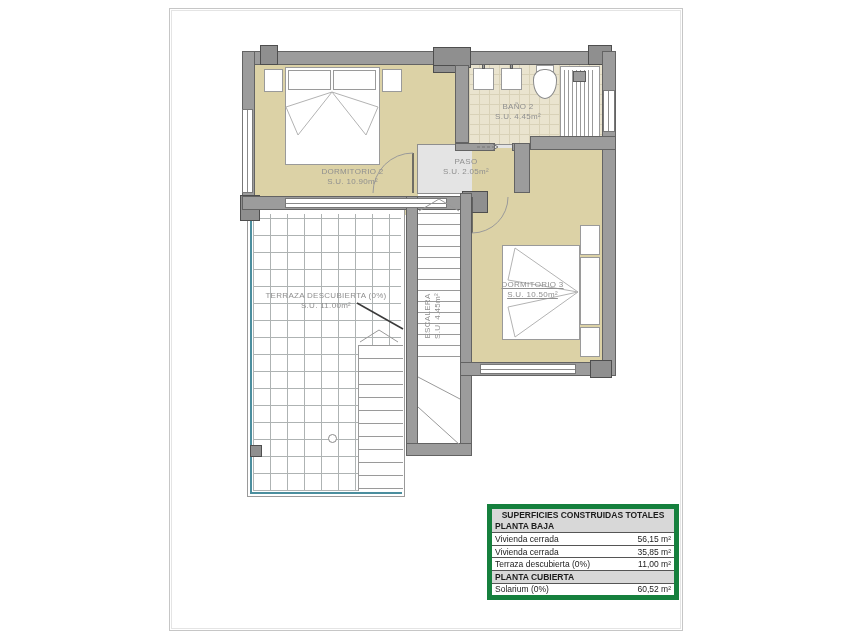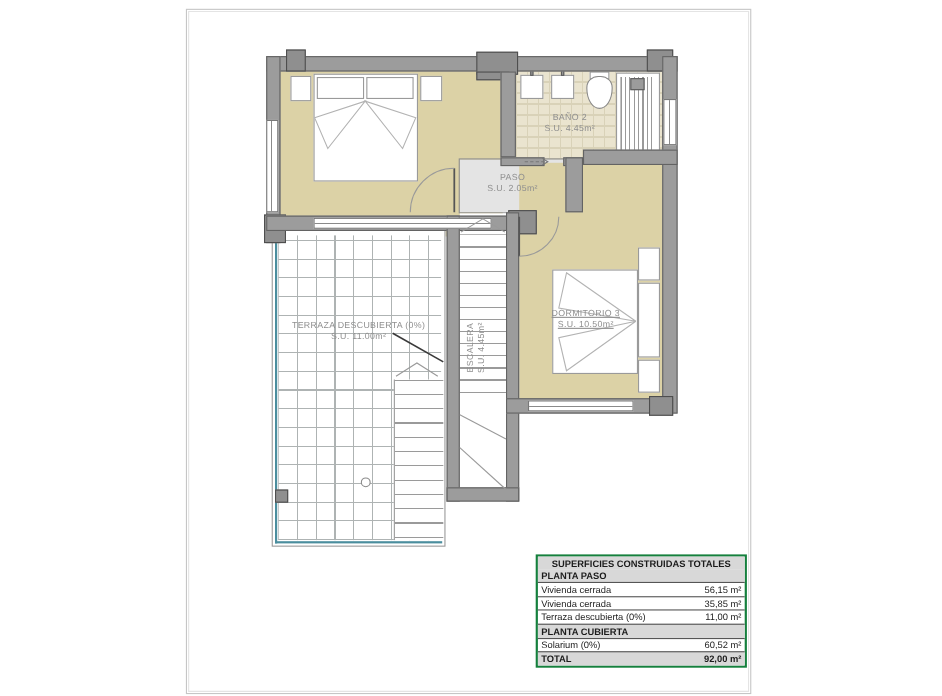--- a/index.html
+++ b/index.html
@@ -38,21 +38,21 @@
     background-image:repeating-linear-gradient(180deg,#9a9a9a 0,#9a9a9a 1px,transparent 1px,transparent 13px);}
   .stripes{background-image:repeating-linear-gradient(90deg,#9a9a9a 0,#9a9a9a 1px,transparent 1px,transparent 4px);}
   .drain{background:#9c9c9c;border:1px solid #5c5c5c;}
   .toilet{background:#fff;border:1px solid #8a8a8a;border-radius:45% 45% 50% 50%/35% 35% 62% 62%;}
   .circle{background:#fff;border:1px solid #8a8a8a;border-radius:50%;}
   
   .rlabel{color:#8f8f8f;font-size:8px;line-height:10px;text-align:center;letter-spacing:.3px;}
   .rot{transform:rotate(-90deg);transform-origin:center center;}
   svg.overlay{position:absolute;left:0;top:0;pointer-events:none;}
   
-  .areas{left:487px;top:504px;width:192px;border:2px solid #15803d;background:#fff;font-size:8.5px;color:#1c1c1c;}
+  .areas{left:487px;top:504px;width:192px;border:5px solid #15803d;background:#fff;font-size:8.5px;color:#1c1c1c;}
   .trow{display:flex;align-items:center;height:11.6px;border-top:1px solid #555;}
   .trow:first-child{border-top:none;}
   .trow .lbl{flex:1;padding-left:3px;white-space:nowrap;}
   .trow .val{padding-right:3px;white-space:nowrap;}
   .trow.section{background:#d8d8d8;font-weight:bold;}
   .trow.title{background:#d8d8d8;font-weight:bold;justify-content:center;}
   .trow.total{background:#d8d8d8;font-weight:bold;}
 </style>
 </head>
 <body>
@@ -144,20 +144,24 @@
       <line x1="178" y1="332" x2="220" y2="354" stroke="#9a9a9a" stroke-width="1"></line>
       <line x1="178" y1="362" x2="220" y2="400" stroke="#9a9a9a" stroke-width="1"></line>
 
       <path d="M46,62 L92,47 L58,90 Z" fill="#ffffff" stroke="#b3b3b3" stroke-width="1"></path>
       <path d="M138,62 L92,47 L126,90 Z" fill="#ffffff" stroke="#b3b3b3" stroke-width="1"></path>
 
       <path d="M275,203 L338,247 L268,235 Z" fill="#ffffff" stroke="#b3b3b3" stroke-width="1"></path>
       <path d="M275,292 L338,247 L268,262 Z" fill="#ffffff" stroke="#b3b3b3" stroke-width="1"></path>
     </svg>
 
+    <div class="abs rlabel" style="left:15px;top:122px;width:195px;">
+      <div>DORMITORIO 2</div>
+      <div>S.U. 10.90m²</div>
+    </div>
     <div class="abs rlabel" style="left:230px;top:57px;width:96px;">
       <div>BAÑO 2</div>
       <div>S.U. 4.45m²</div>
     </div>
     <div class="abs rlabel" style="left:178px;top:112px;width:96px;">
       <div>PASO</div>
       <div>S.U. 2.05m²</div>
     </div>
     <div class="abs rlabel" style="left:235px;top:235px;width:115px;text-decoration:underline;">
       <div>DORMITORIO 3</div>
@@ -172,41 +176,37 @@
       <div>S.U. 4.45m²</div>
     </div>
   </div>
 
   <div class="abs areas">
     <div class="trow title">
       <span>SUPERFICIES CONSTRUIDAS TOTALES</span>
     </div>
     <div>
         <div class="trow section">
-          <span class="lbl">PLANTA PASO</span>
+          <span class="lbl">PLANTA BAJA</span>
         </div>
         <div class="trow ">
           <span class="lbl">Vivienda cerrada</span>
           <span class="val">56,15 m²</span>
         </div>
         <div class="trow ">
           <span class="lbl">Vivienda cerrada</span>
           <span class="val">35,85 m²</span>
         </div>
         <div class="trow ">
           <span class="lbl">Terraza descubierta (0%)</span>
           <span class="val">11,00 m²</span>
         </div>
         <div class="trow section">
           <span class="lbl">PLANTA CUBIERTA</span>
         </div>
         <div class="trow ">
           <span class="lbl">Solarium (0%)</span>
           <span class="val">60,52 m²</span>
         </div>
-        <div class="trow total">
-          <span class="lbl">TOTAL</span>
-          <span class="val">92,00 m²</span>
-        </div>
       </div>
   </div>
 
 </div>
 
 </body></html>

